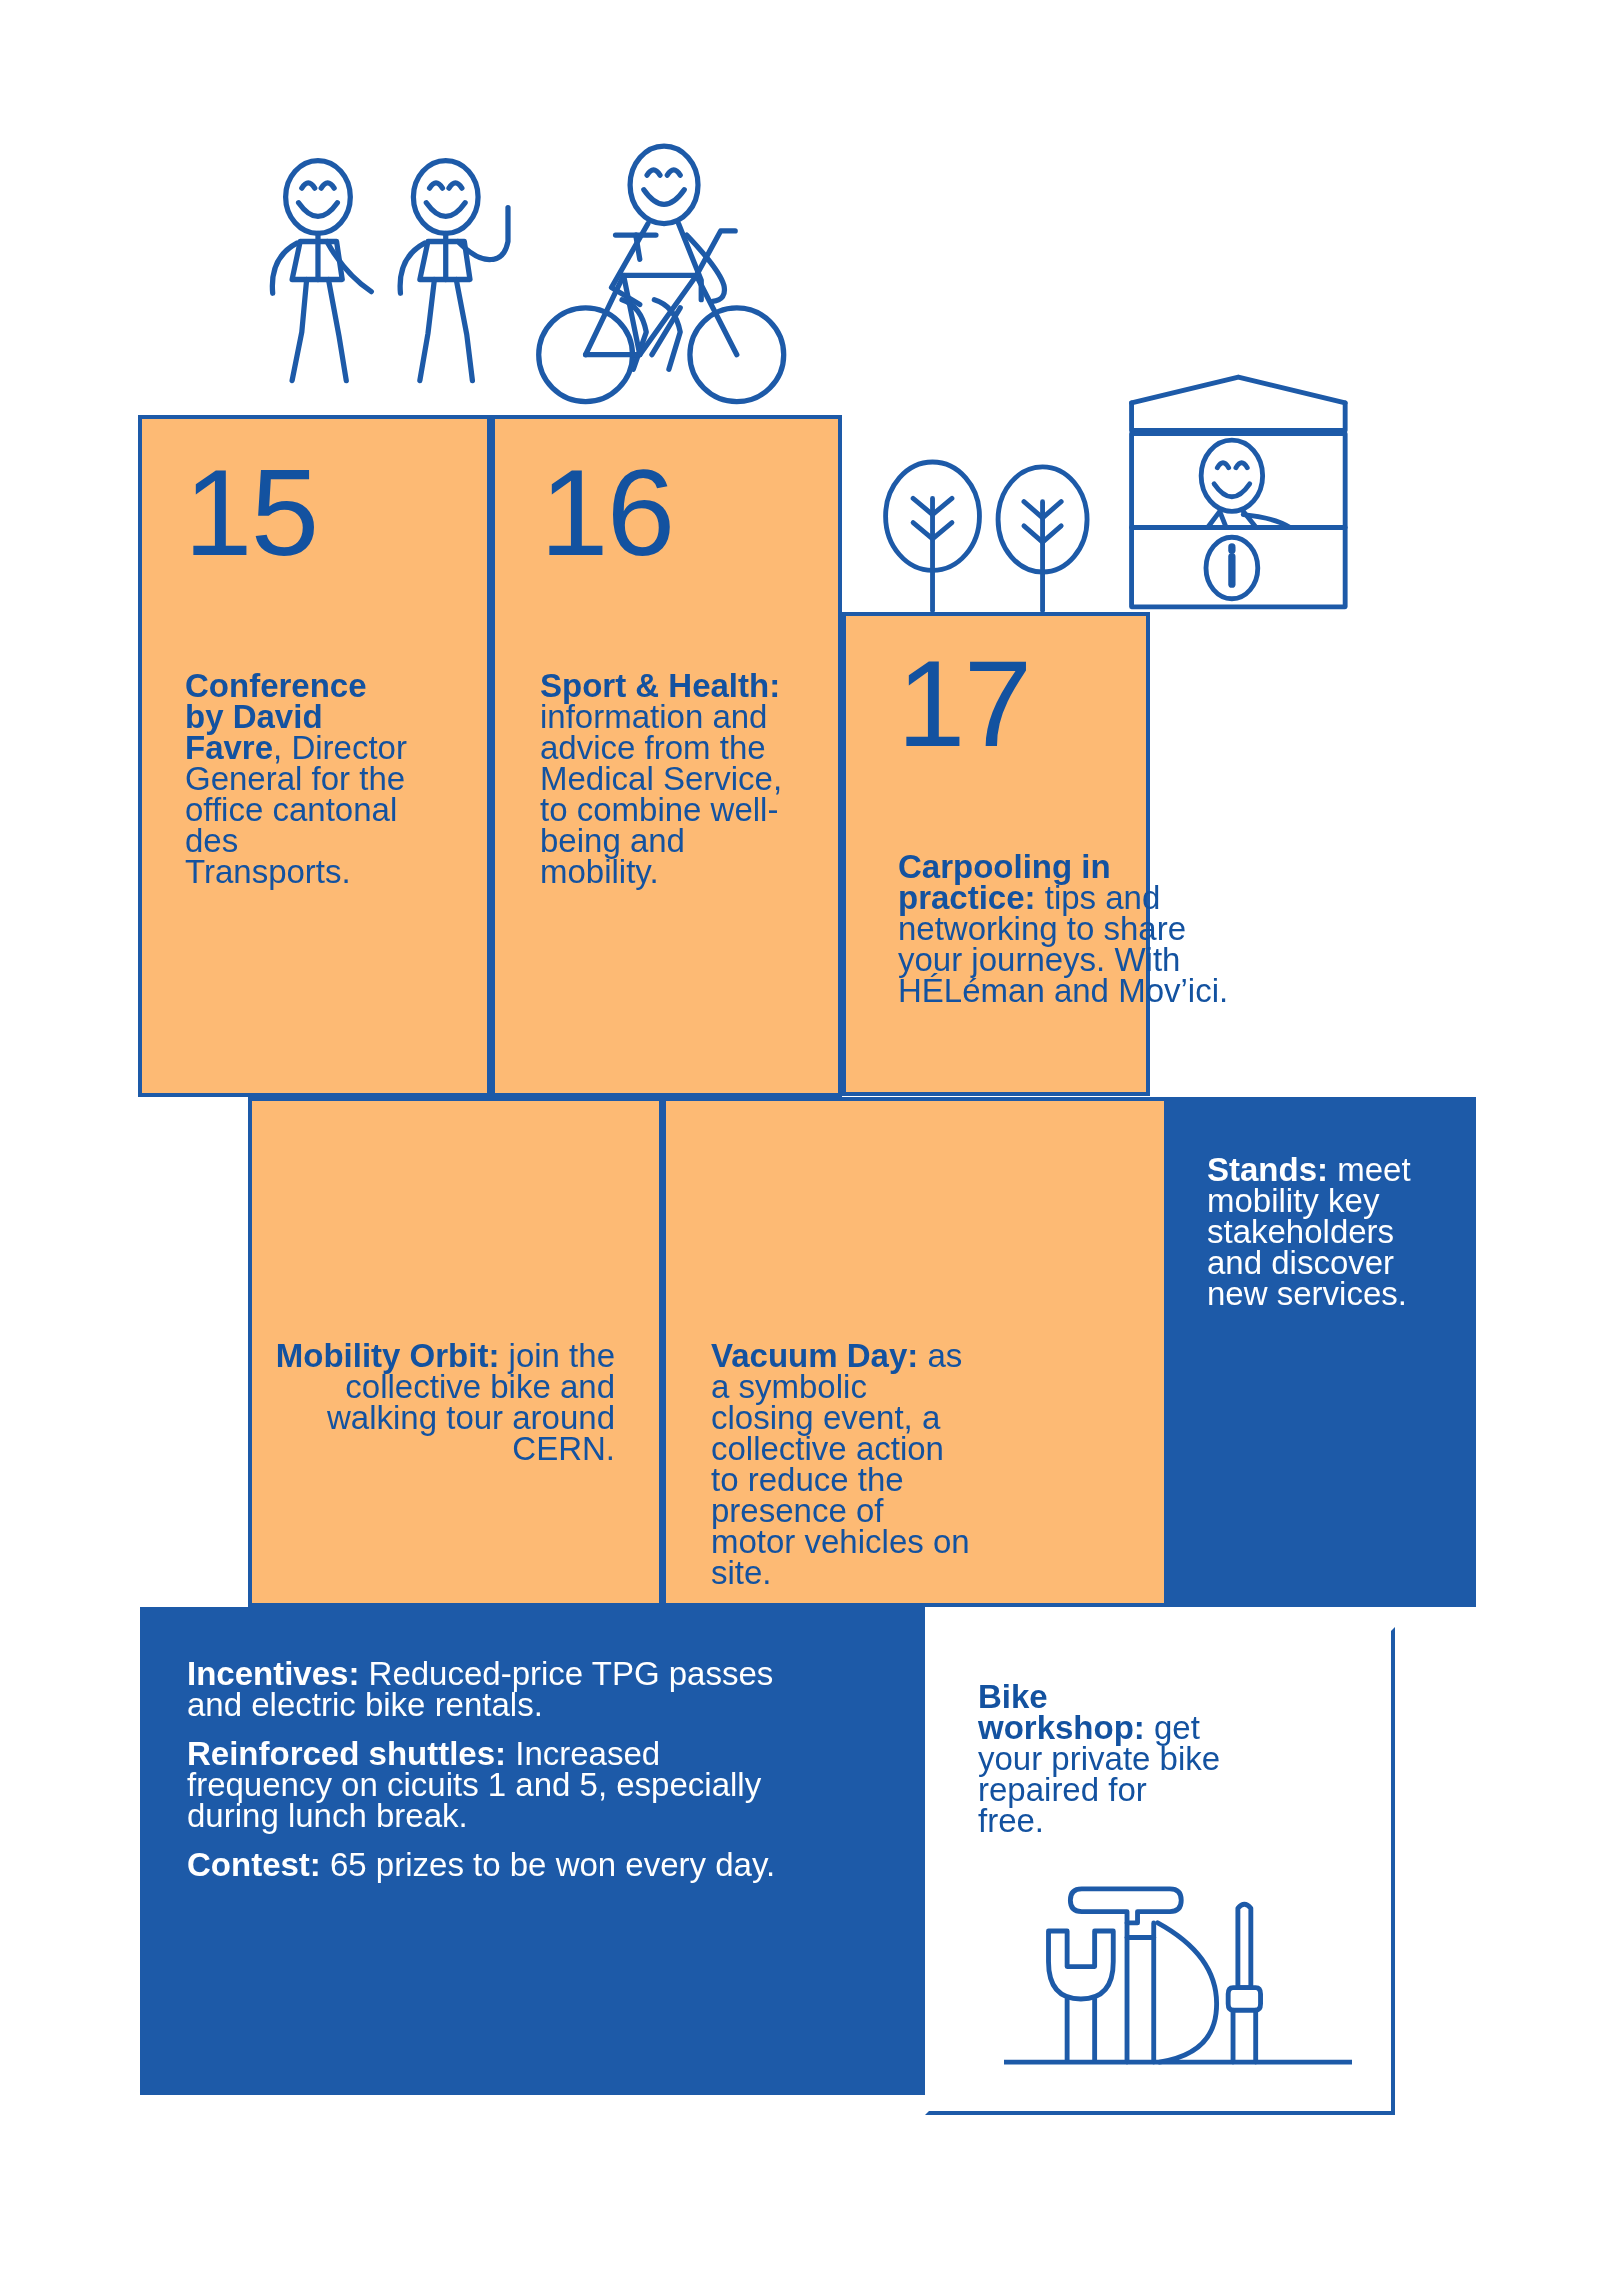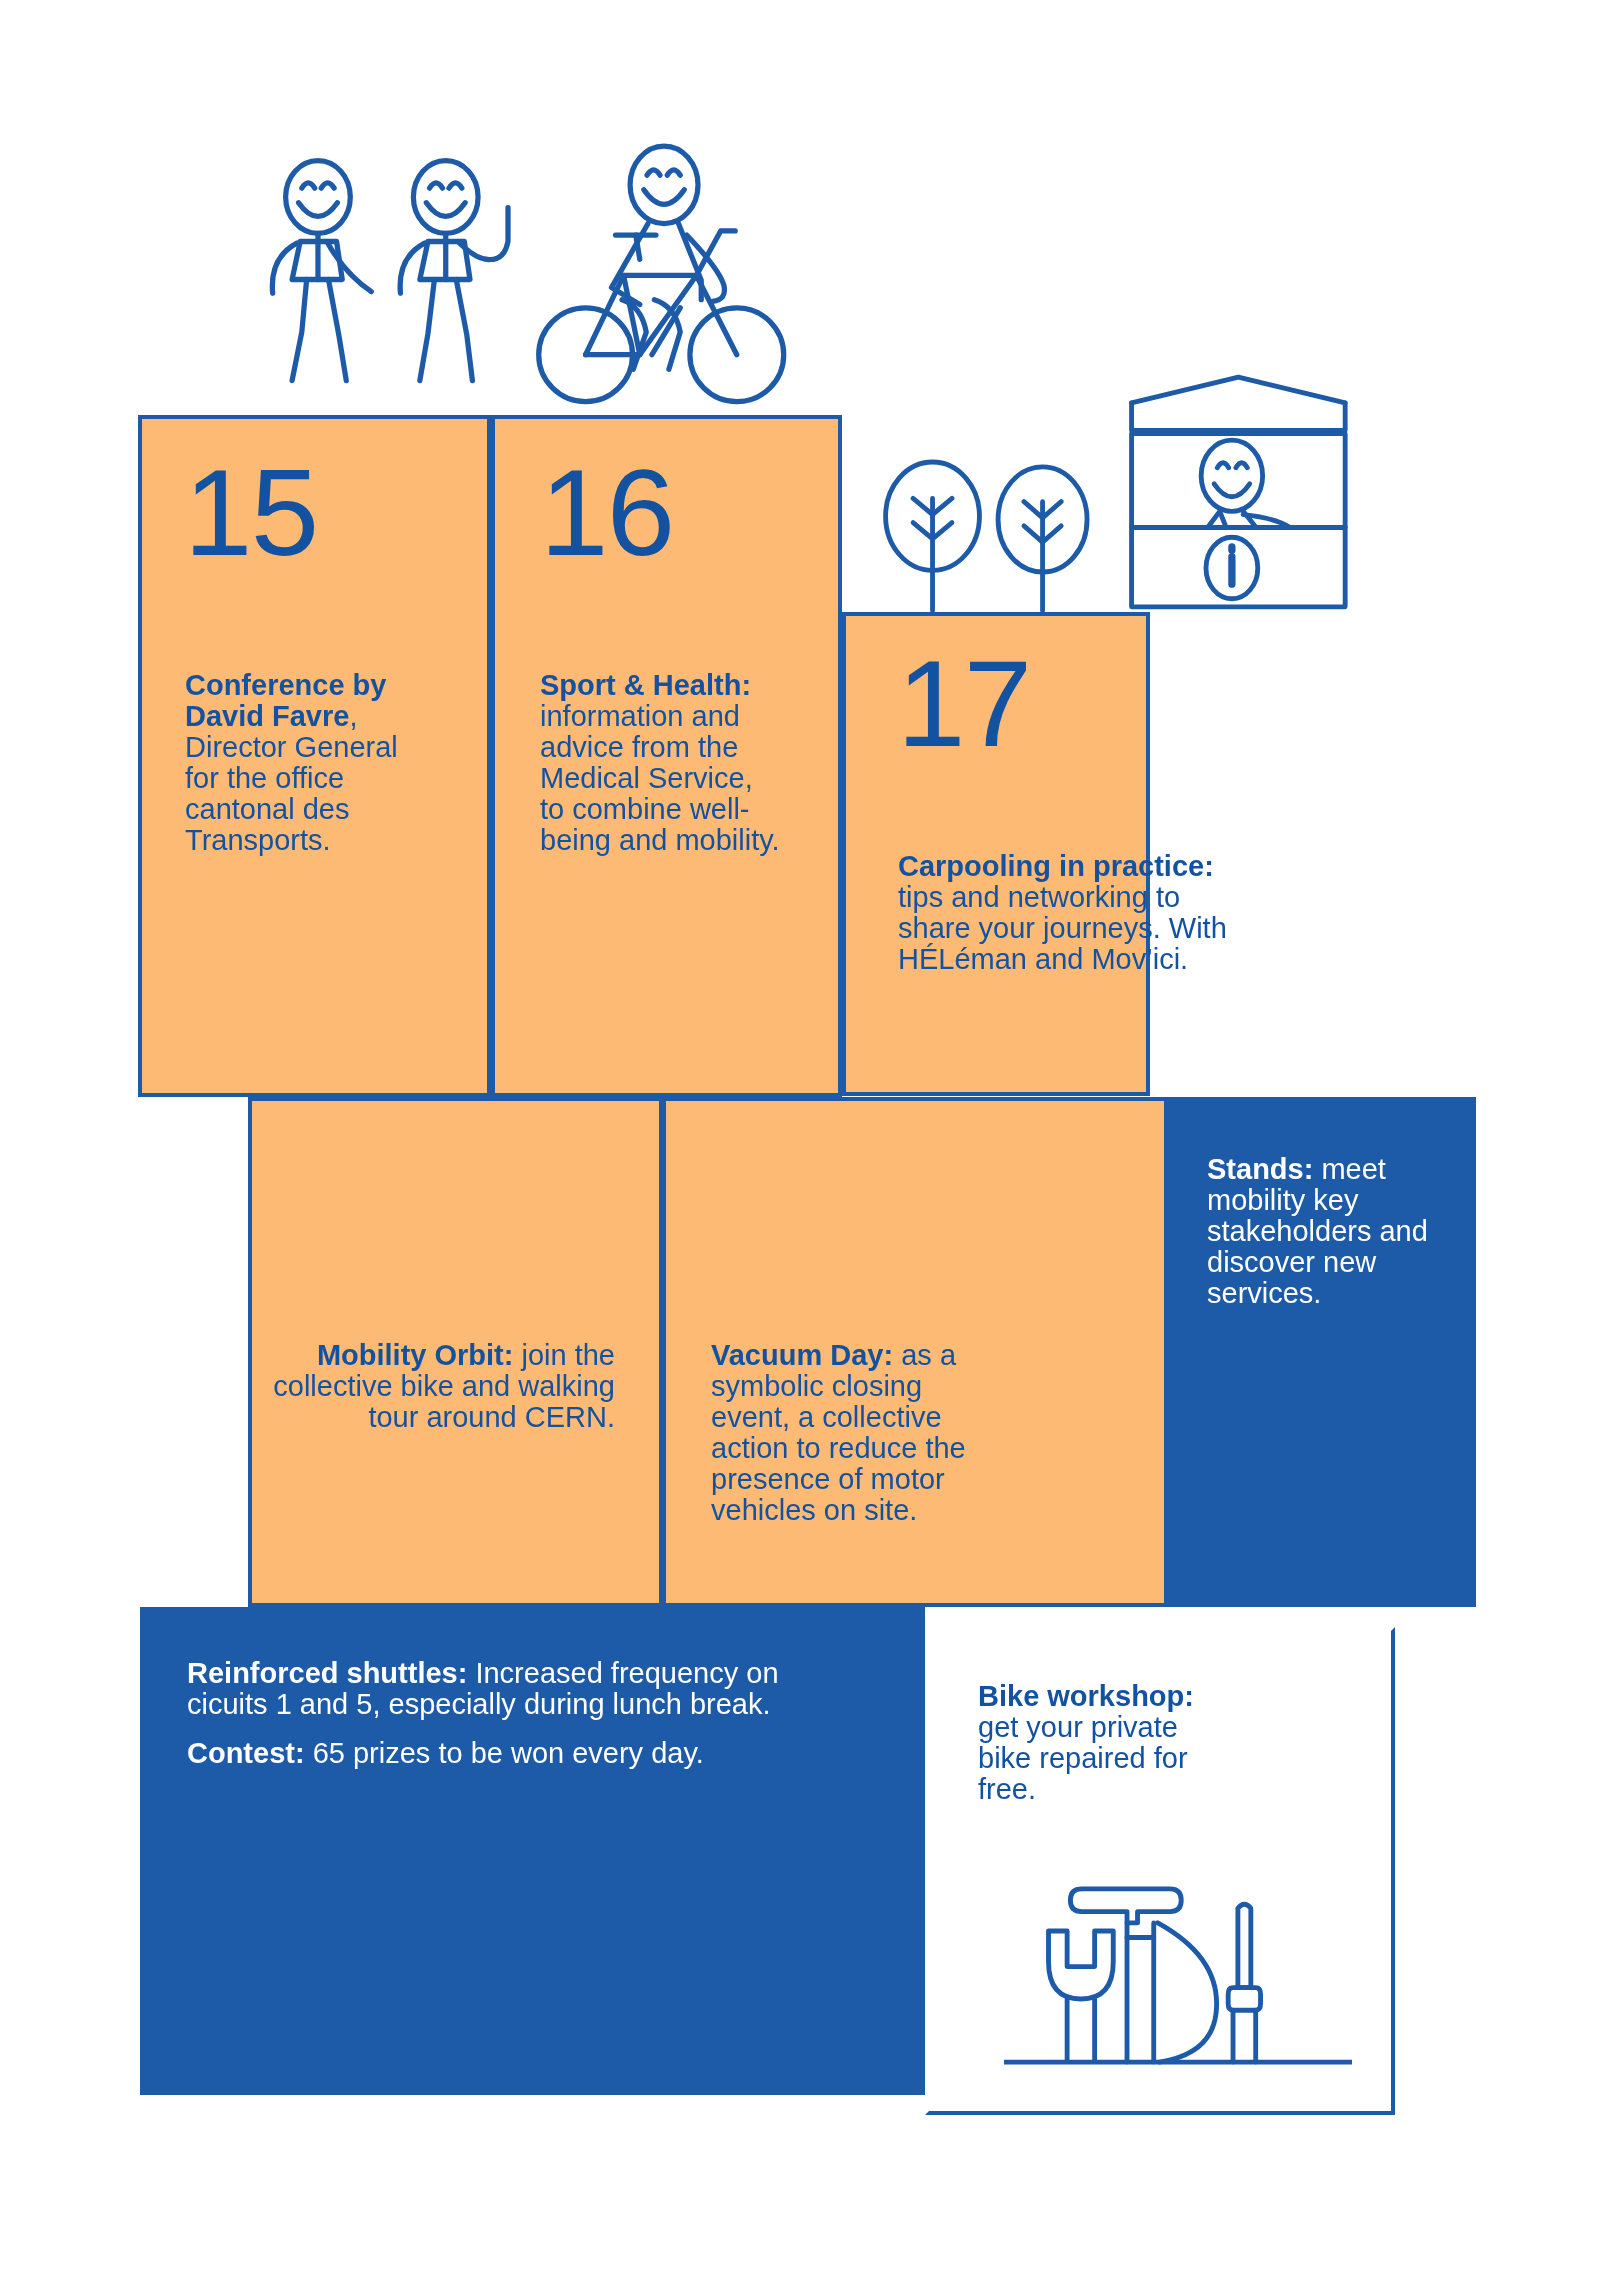--- a/index.html
+++ b/index.html
@@ -20,21 +20,21 @@
     font-size:123px;
     line-height:1;
     color:#1352a0;
     font-weight:400;
     letter-spacing:-1.6px;
   }
 
   .body-txt{
     position:absolute;
     color:#1352a0;
-    font-size:29px;
+    font-size:33px;
     line-height:31px;
   }
   .body-txt b{font-weight:bold;}
   .on-navy{color:#ffffff;}
 
   .right-al{text-align:right;}
 
   
   .art{position:absolute;pointer-events:none;}
 
@@ -177,20 +177,23 @@
 
   <div class="panel navy" style="left:1168px;top:1097px;width:308px;height:510px;border-color:#1d5aa8;">
     <div class="body-txt on-navy" style="left:35px;top:53px;width:227px;">
       <b>Stands:</b><span> meet mobility key stakeholders and discover new services.</span>
     </div>
   </div>
 
   <div class="panel navy" style="left:140px;top:1607px;width:785px;height:488px;border-color:#1d5aa8;">
     <div class="body-txt on-navy" style="left:43px;top:47px;width:615px;position:absolute;">
       <p class="para">
+        <b>Incentives:</b><span> Reduced-price TPG passes and electric bike rentals.</span>
+      </p>
+      <p class="para">
         <b>Reinforced shuttles:</b><span> Increased frequency on cicuits 1 and 5, especially during lunch break.</span>
       </p>
       <p class="para">
         <b>Contest:</b><span> 65 prizes to be won every day.</span>
       </p>
     </div>
   </div>
 
   <div class="panel white" style="left:925px;top:1607px;width:470px;height:488px;border-color:#1d5aa8;border-top-color:#ffffff;border-left-color:#ffffff;">
     <div class="body-txt" style="left:49px;top:50px;width:243px;">

